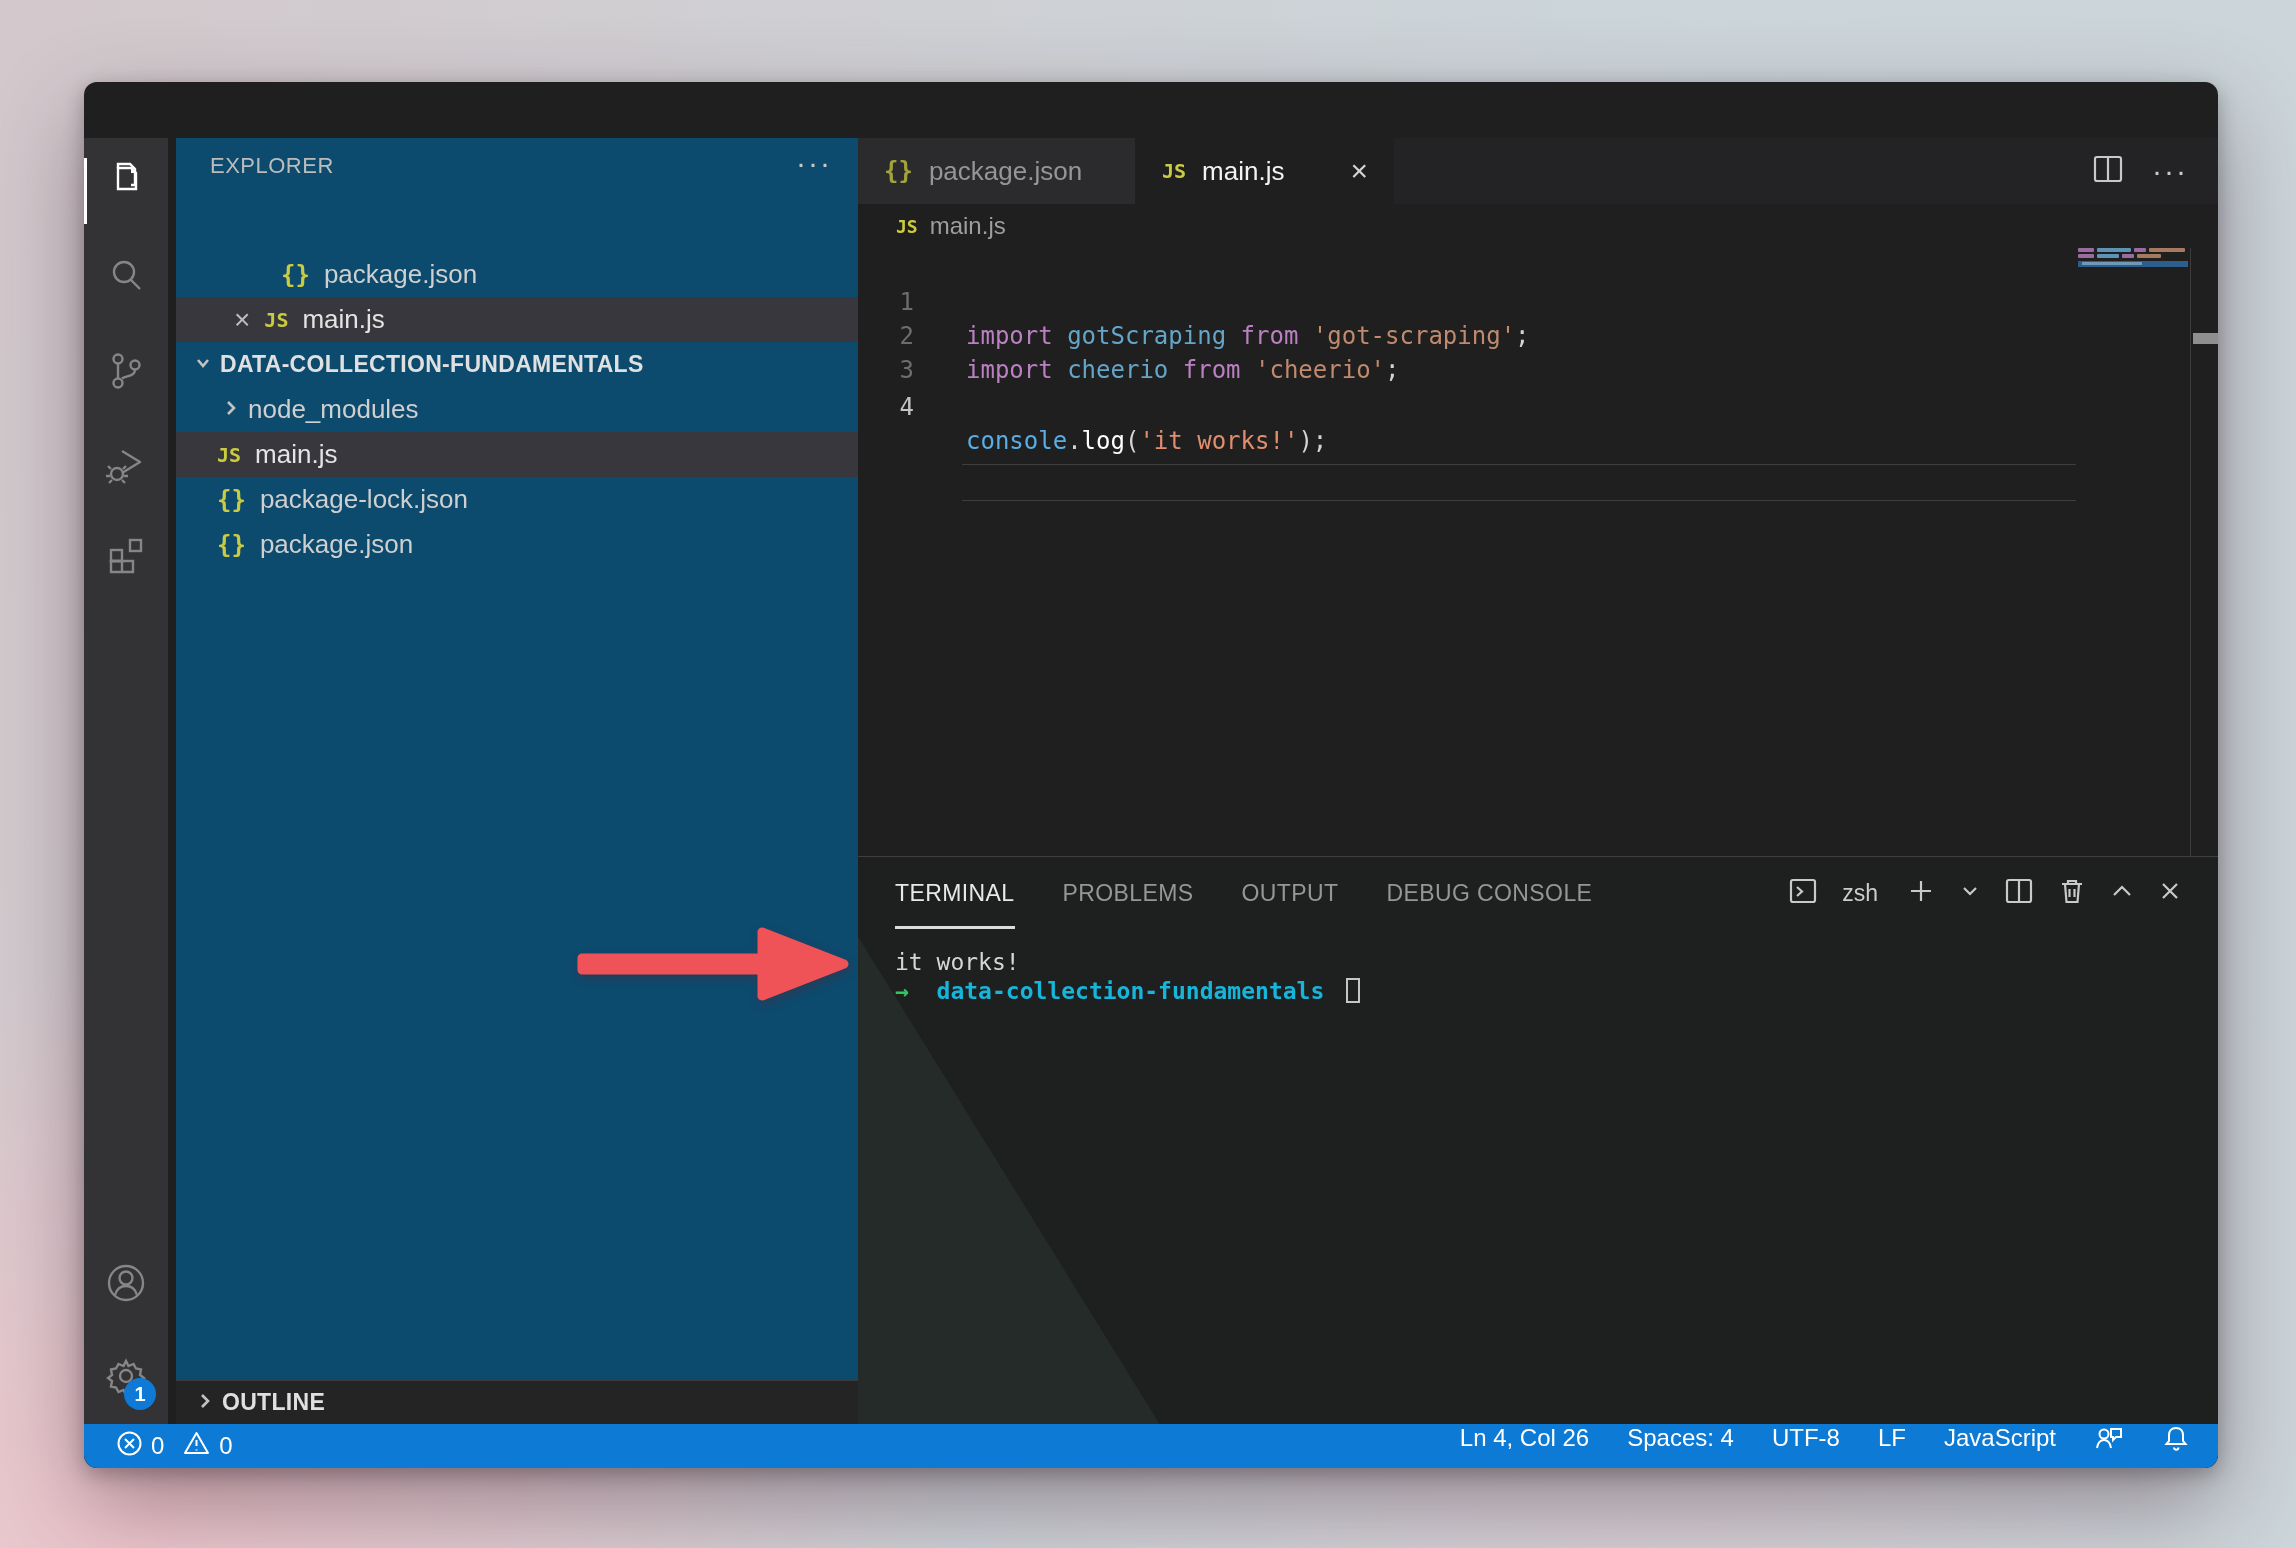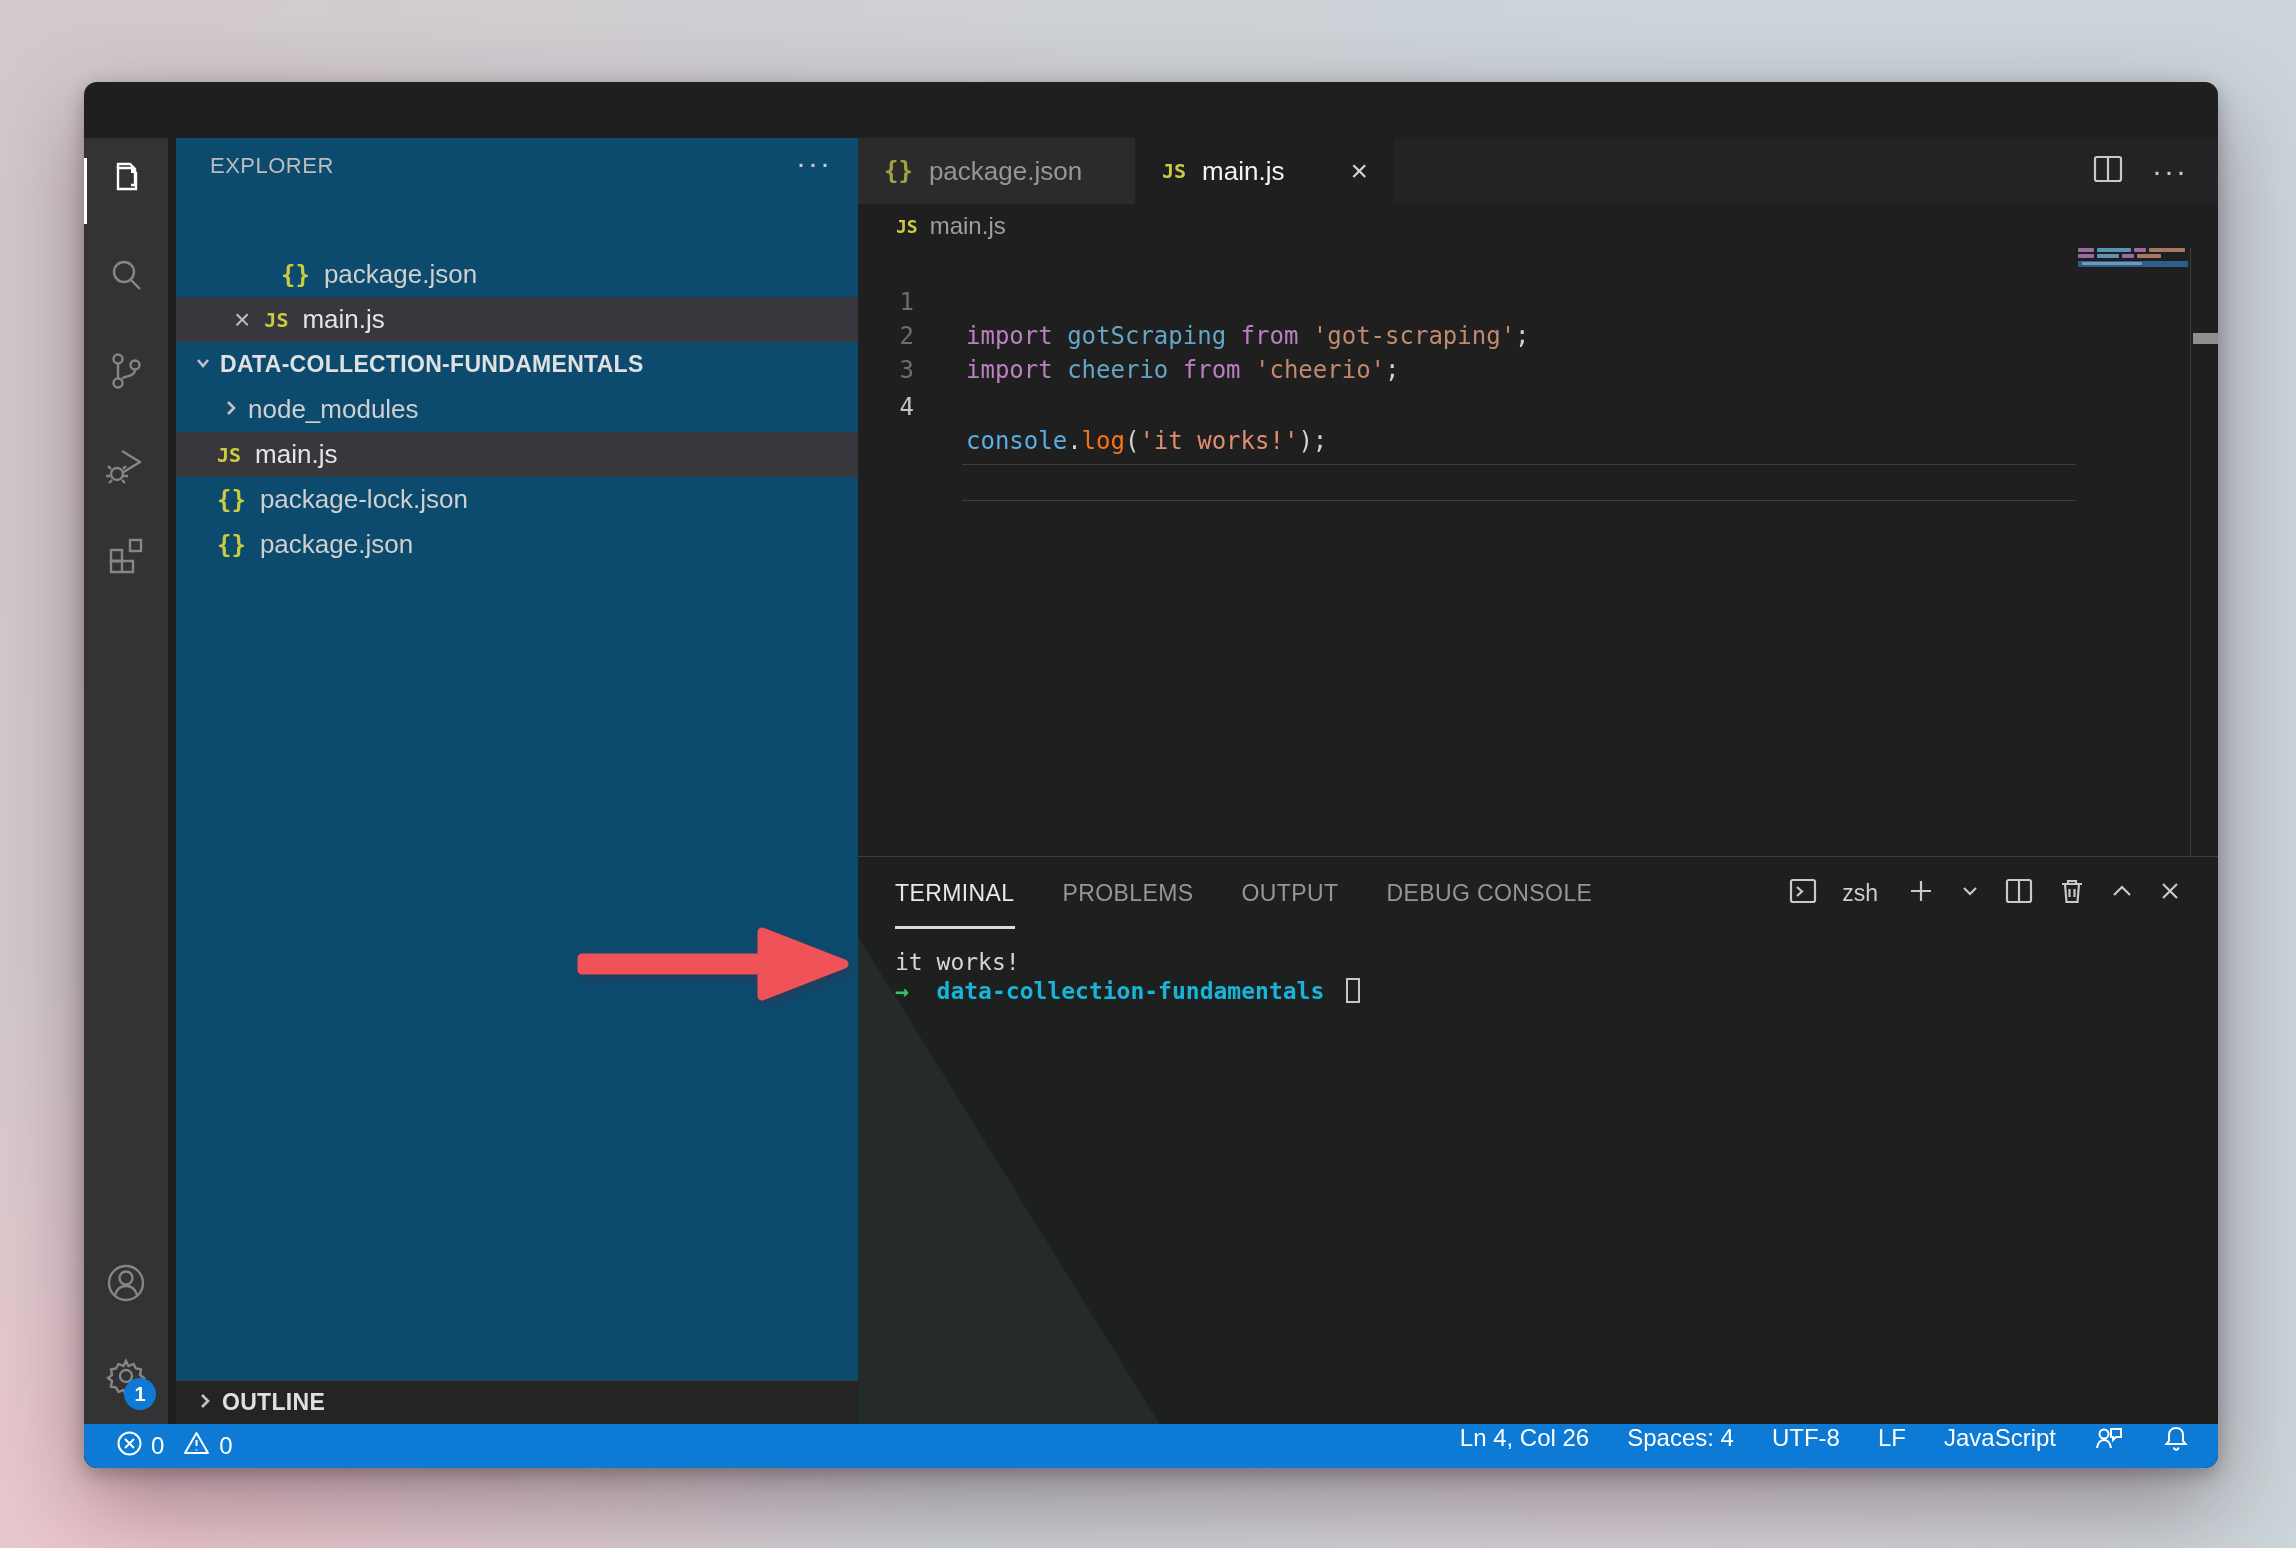--- a/index.html
+++ b/index.html
@@ -70,21 +70,21 @@
 
   .code { position:absolute; left:0; top:110px; right:146px; bottom:568px; font-family:"DejaVu Sans Mono", monospace; font-size:24px; }
   .code-line { position:absolute; left:0; right:0; height:34px; line-height:34px; white-space:pre; }
   .ln { position:absolute; left:0; width:56px; text-align:right; color:#6d6d6d; }
   .lntext { position:absolute; left:108px; }
   .cur-ln { color:#c4c4c4; }
   .curline-box { position:absolute; left:104px; width:1114px; top:216px; height:37px;
     border-top:1.5px solid #3e3e41; border-bottom:1.5px solid #3e3e41; }
 
   .tk-kw{color:#bb80c2} .tk-id{color:#64a6c8} .tk-obj{color:#58aee6}
-  .tk-fn{color:#f97316} .tk-str{color:#c08a6e} .tk-strb{color:#e28d6f} .tk-pn{color:#d4d4d4}
+  .tk-fn{color:#ffffff} .tk-str{color:#c08a6e} .tk-strb{color:#e28d6f} .tk-pn{color:#d4d4d4}
 
   
   .minimap { position:absolute; left:1220px; top:110px; width:110px; height:30px; }
   .mm-line { position:absolute; height:4px; display:flex; gap:3px; }
   .mm-line span { display:inline-block; height:4px; border-radius:1px; }
   .mm-cur { position:absolute; left:0; top:13px; width:110px; height:6px; background:#2d5d8c; }
   .mm-cur i { position:absolute; left:4px; top:1px; width:60px; height:3px; background:#7fa8c4; opacity:.8; }
   .scrollstrip { position:absolute; left:1332px; width:28px; top:110px; height:608px; border-left:1px solid #3c3c3c; }
   .scroll-slider { position:absolute; left:2px; top:85px; width:25px; height:11px; background:#8f8f8f; }
 

